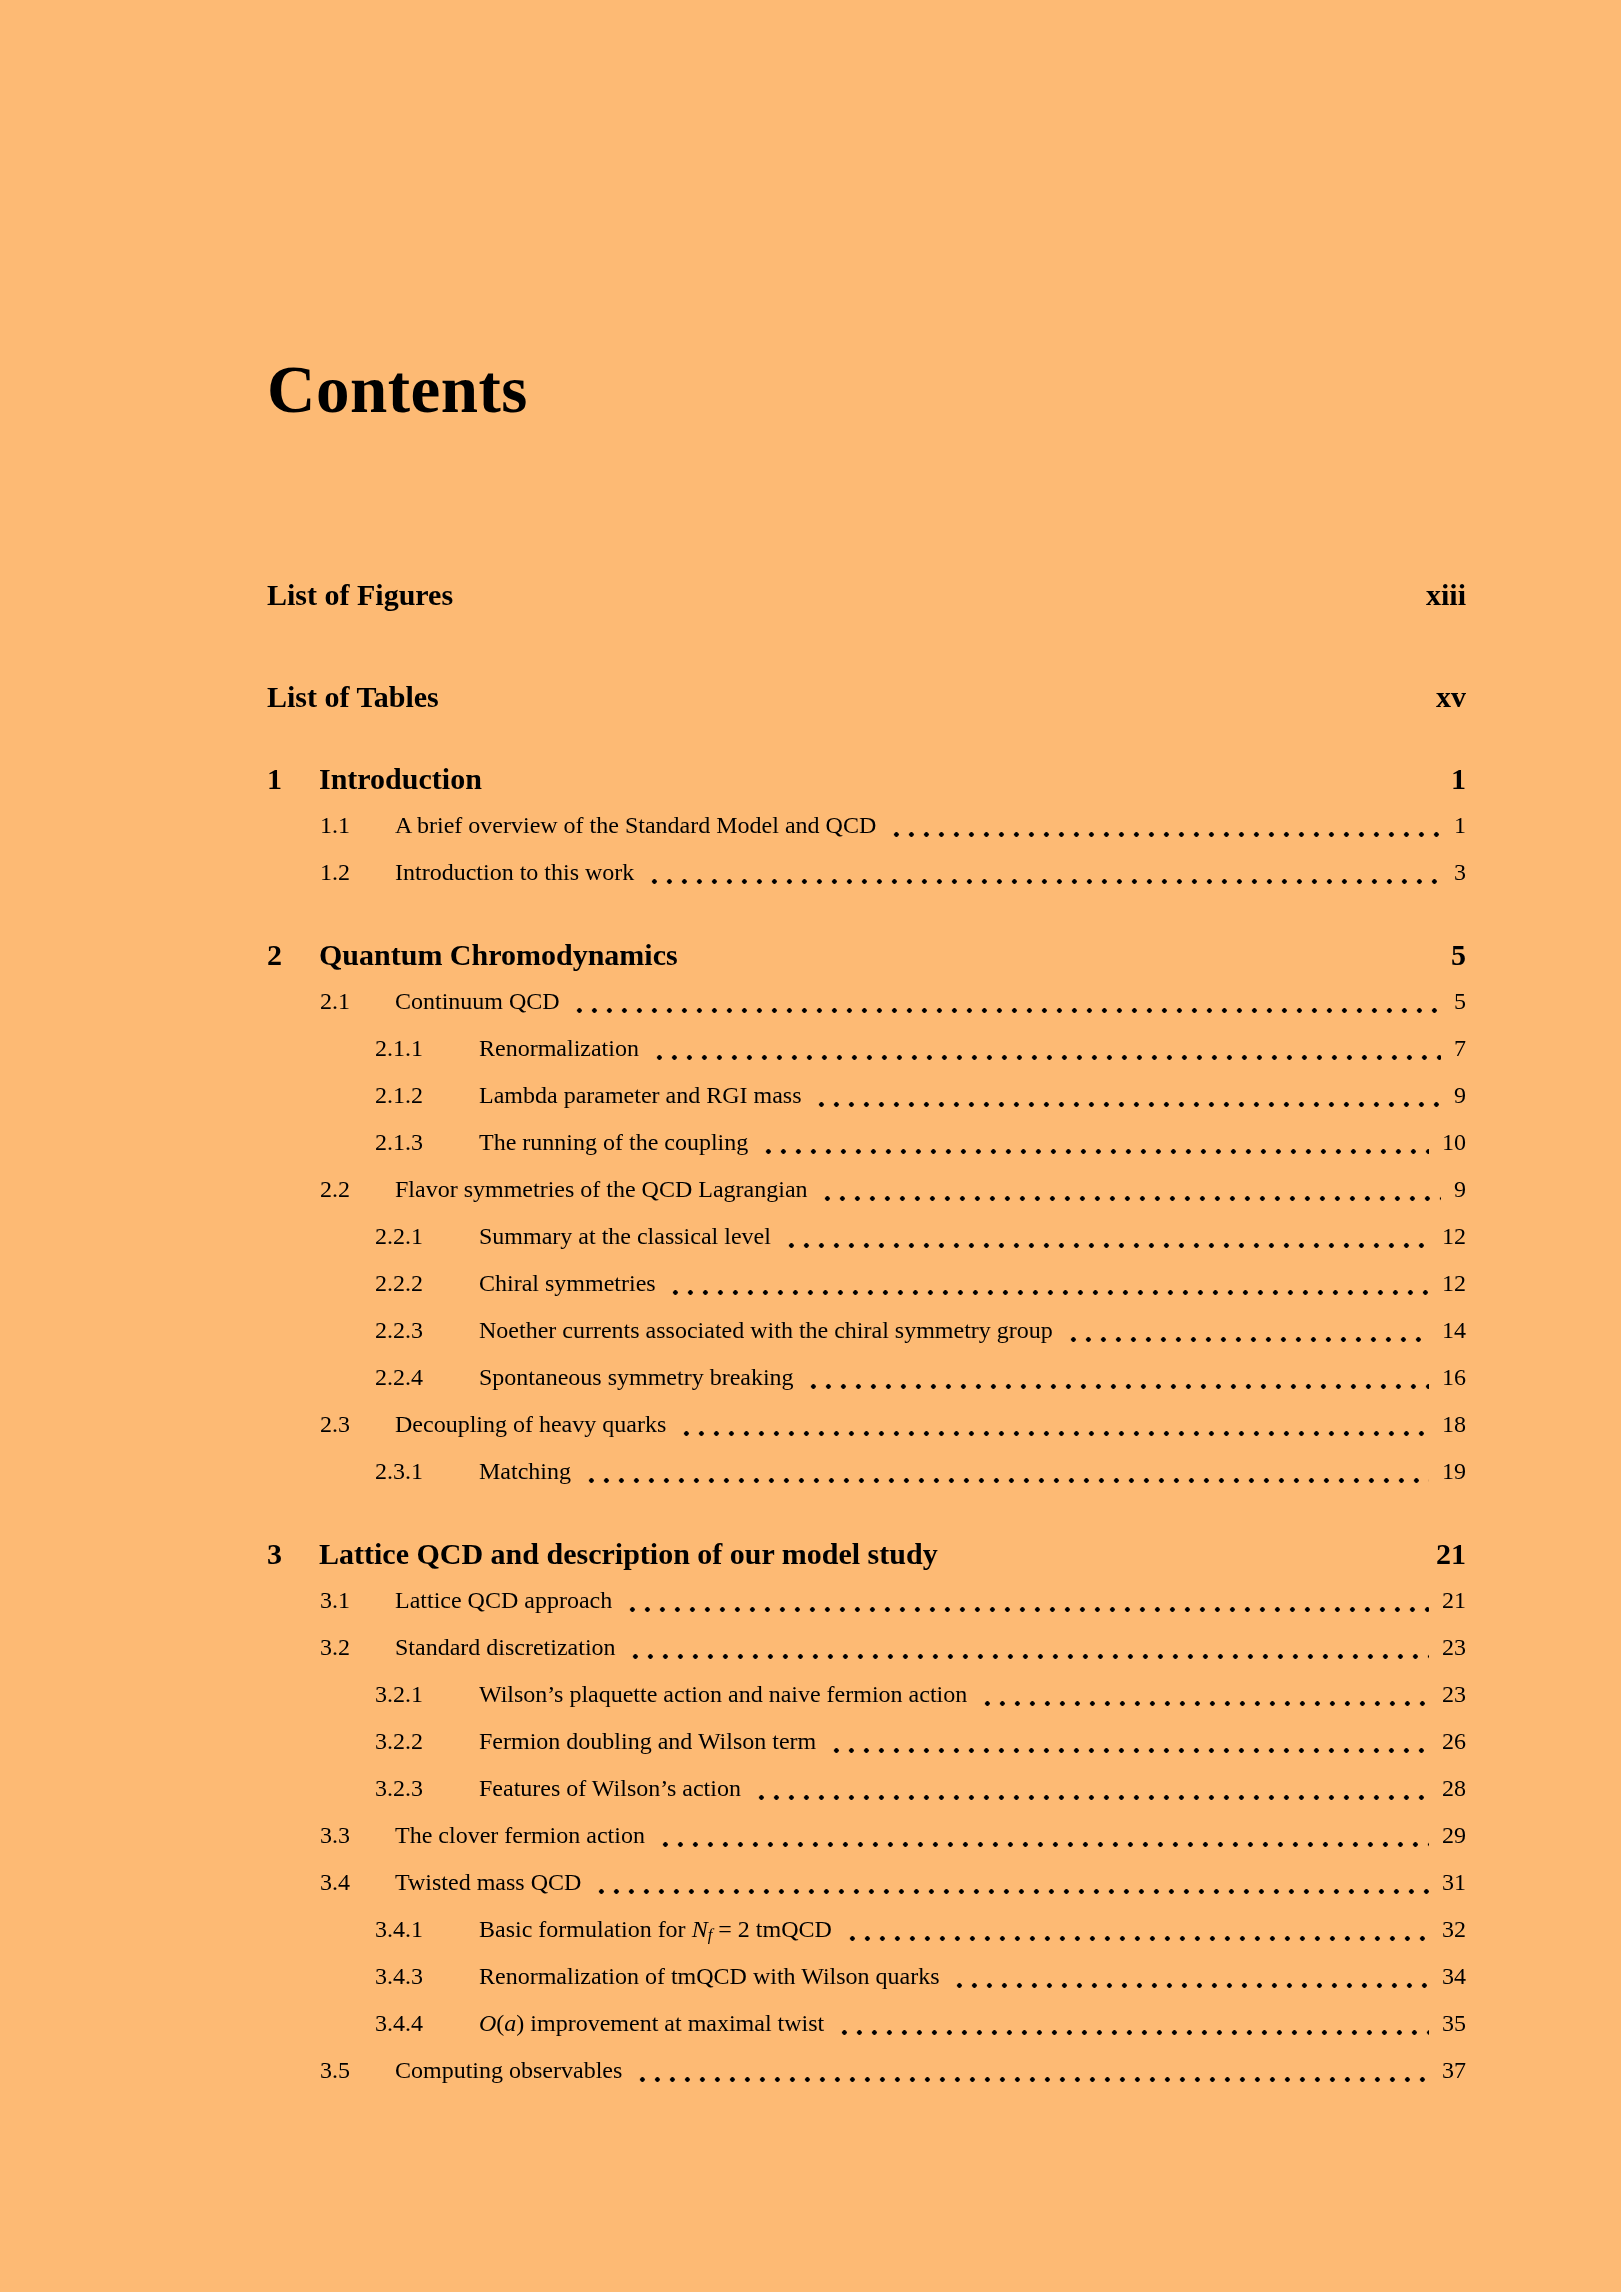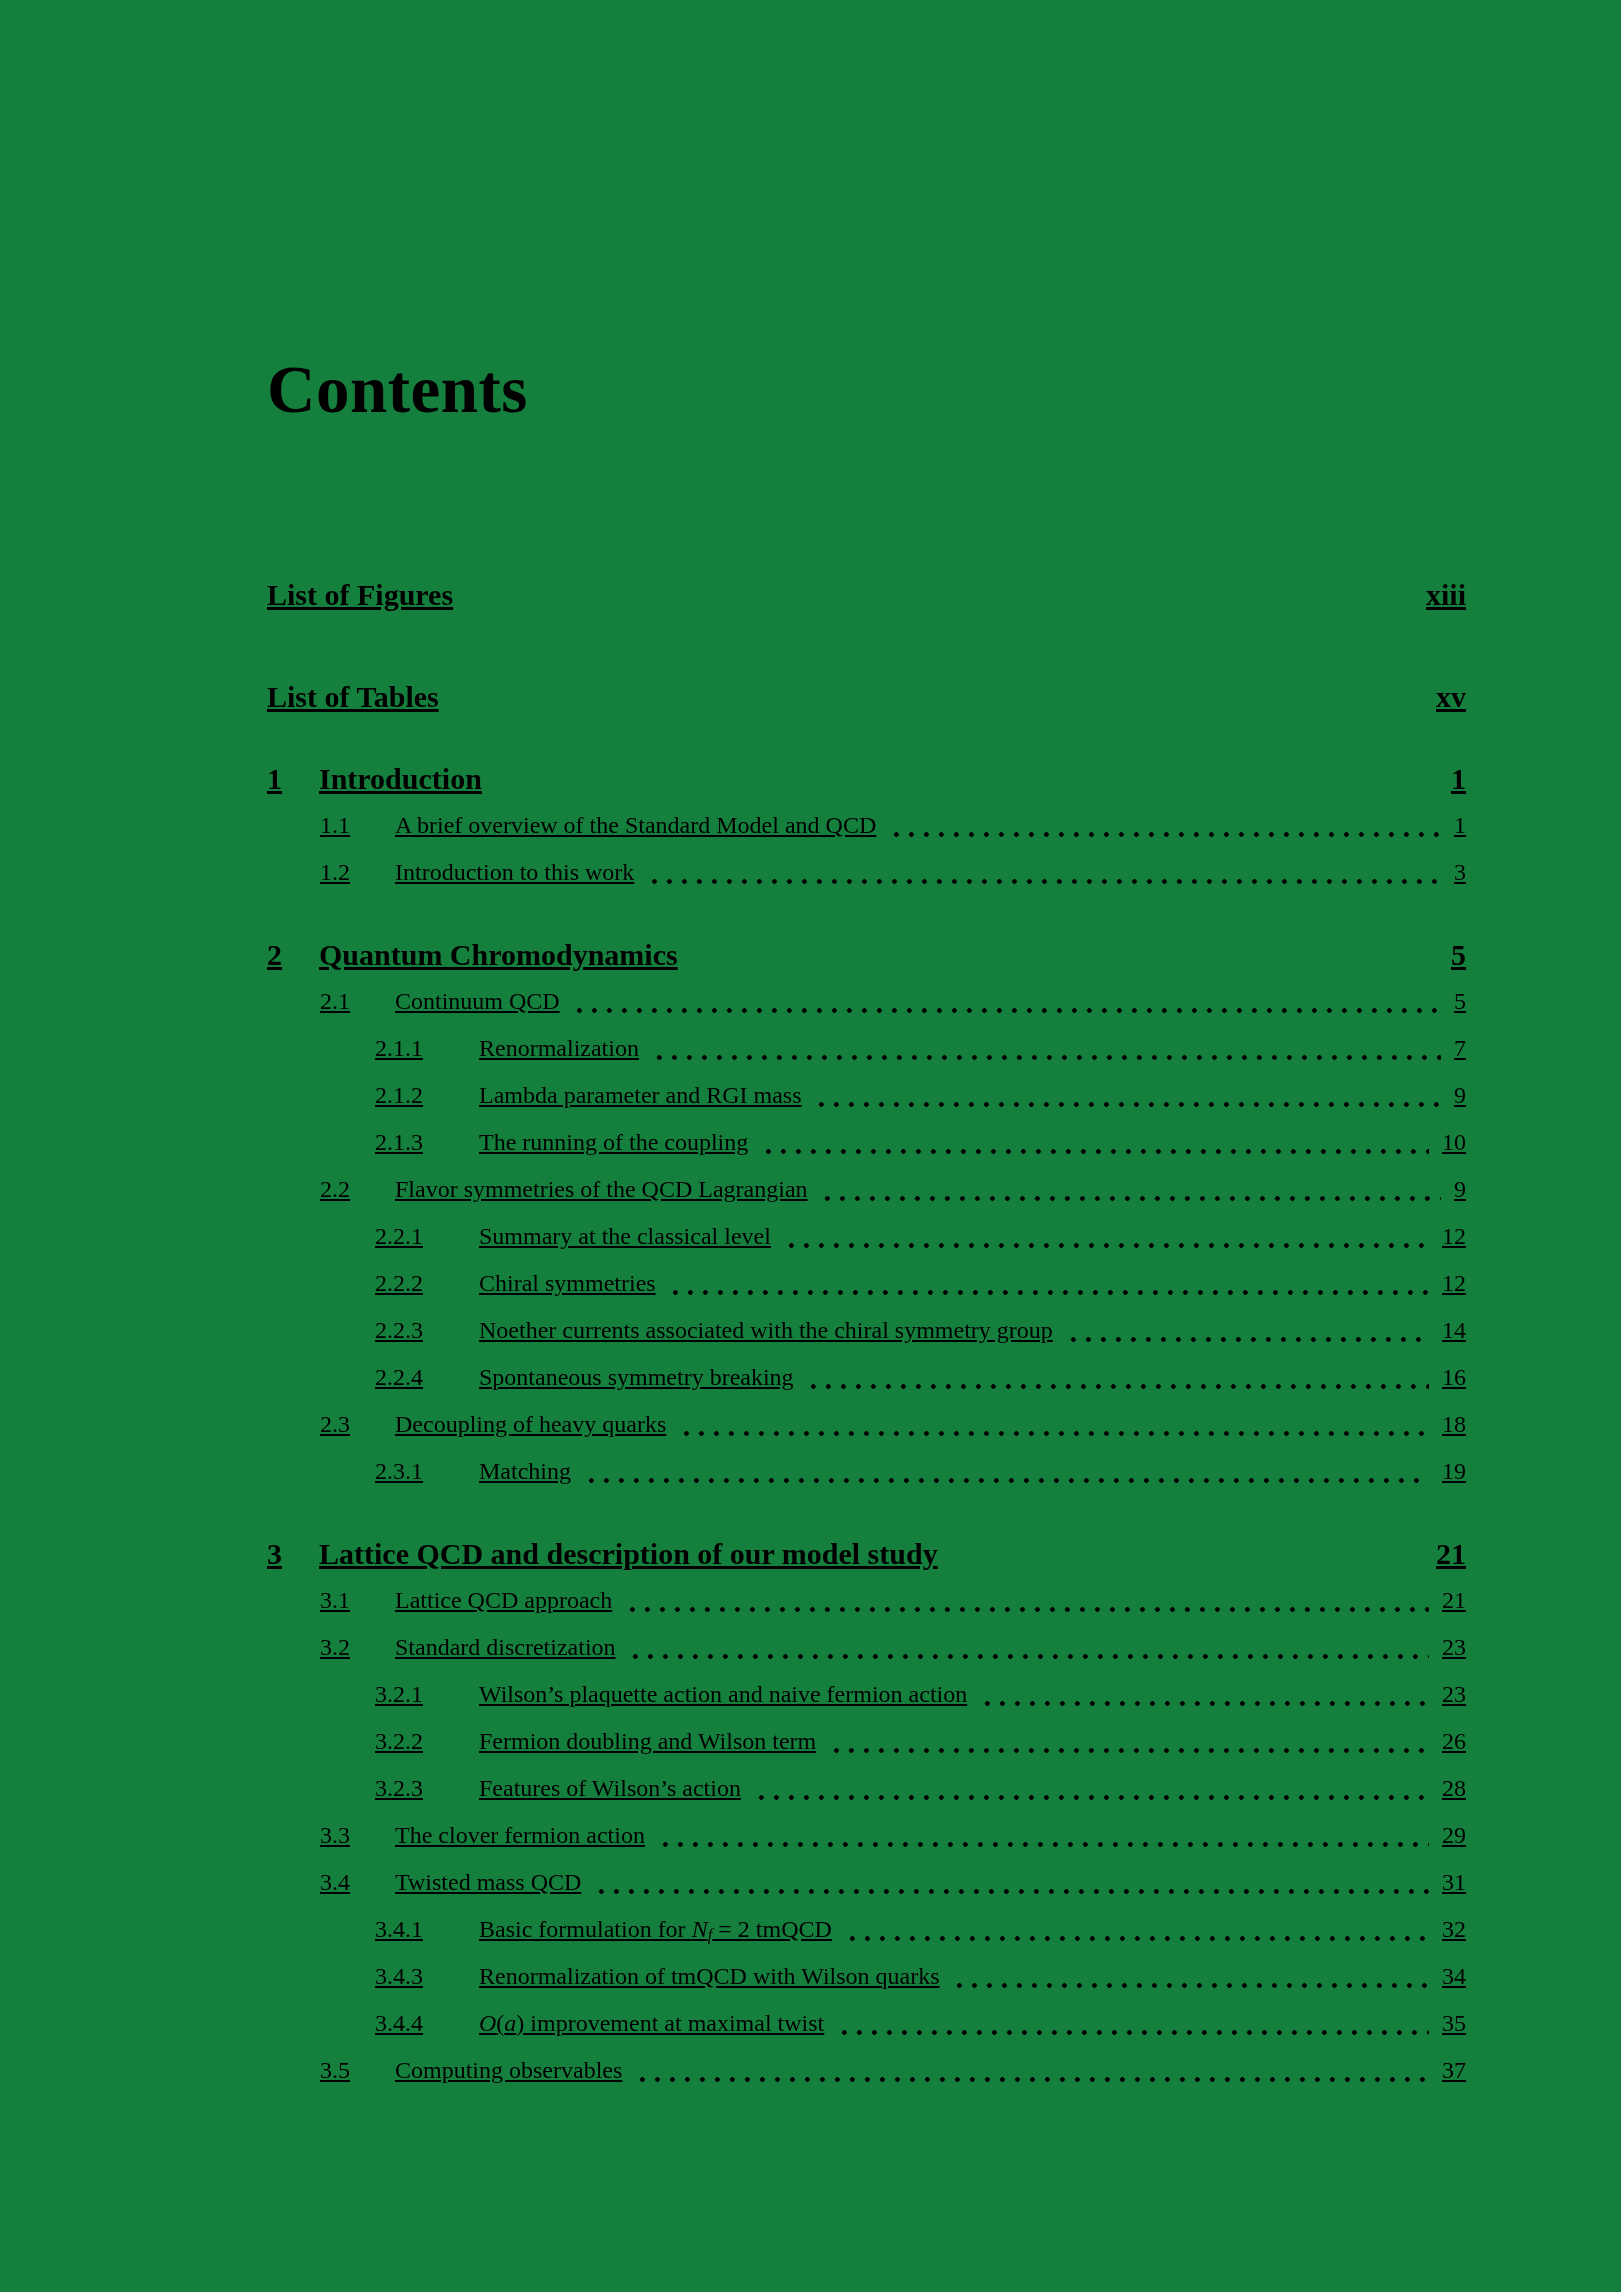--- a/index.html
+++ b/index.html
@@ -1,36 +1,36 @@
 <!DOCTYPE html>
 <html><head>
 <meta charset="utf-8">
 <style>
   html,body { margin:0; padding:0; background:#ffffff; }
   .page {
     position:relative;
     width:1621px; height:2293px;
-    background:#15803d;
+    background:#fdba74;
     color:#000000;
     font-family:"Liberation Serif","DejaVu Serif",serif;
     overflow:hidden;
   }
   .content {
     position:absolute;
     left:267px; top:355px;
     width:1199px;
   }
   .doc-title {
     margin:0;
     font-size:67px;
     font-weight:700;
     line-height:69px;
     letter-spacing:0.5px;
   }
-  .toc { margin-top:147px;text-decoration:underline; }
+  .toc { margin-top:147px; }
   .row {
     display:flex;
     align-items:baseline;
     height:47px;
     line-height:47px;
     font-size:24px;
     white-space:nowrap;
   }
   .toc > .row:first-child { margin-top:0; }
   .row.front { font-weight:700; font-size:30px; margin-top:55px; }

